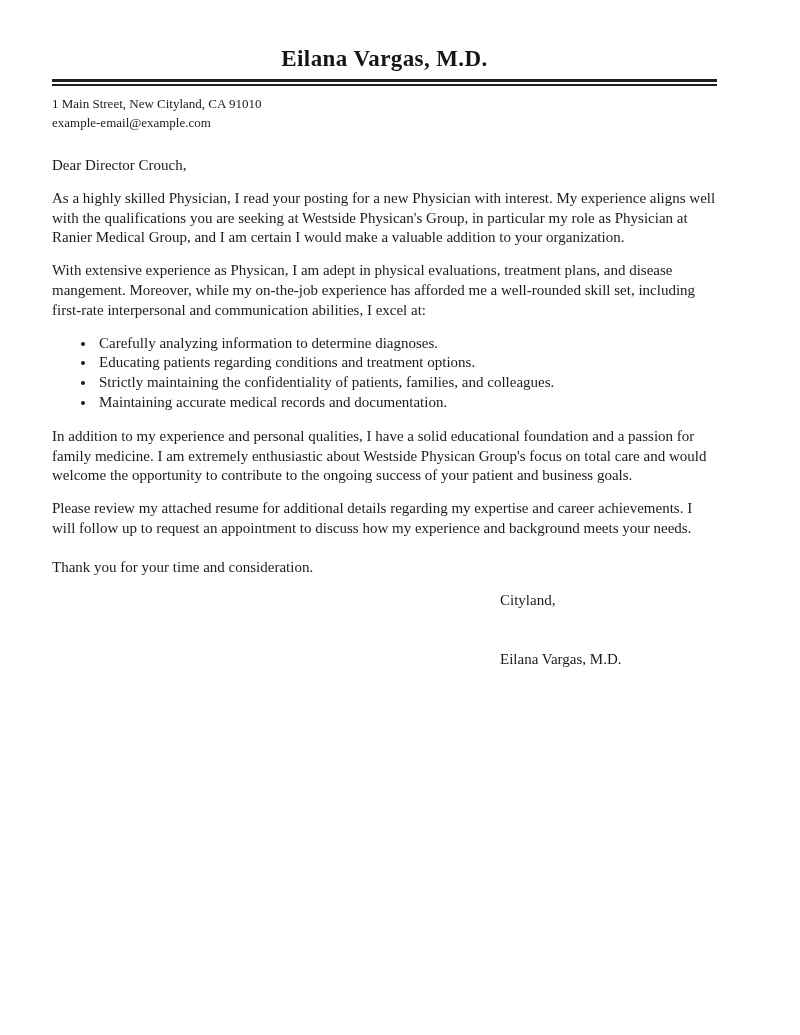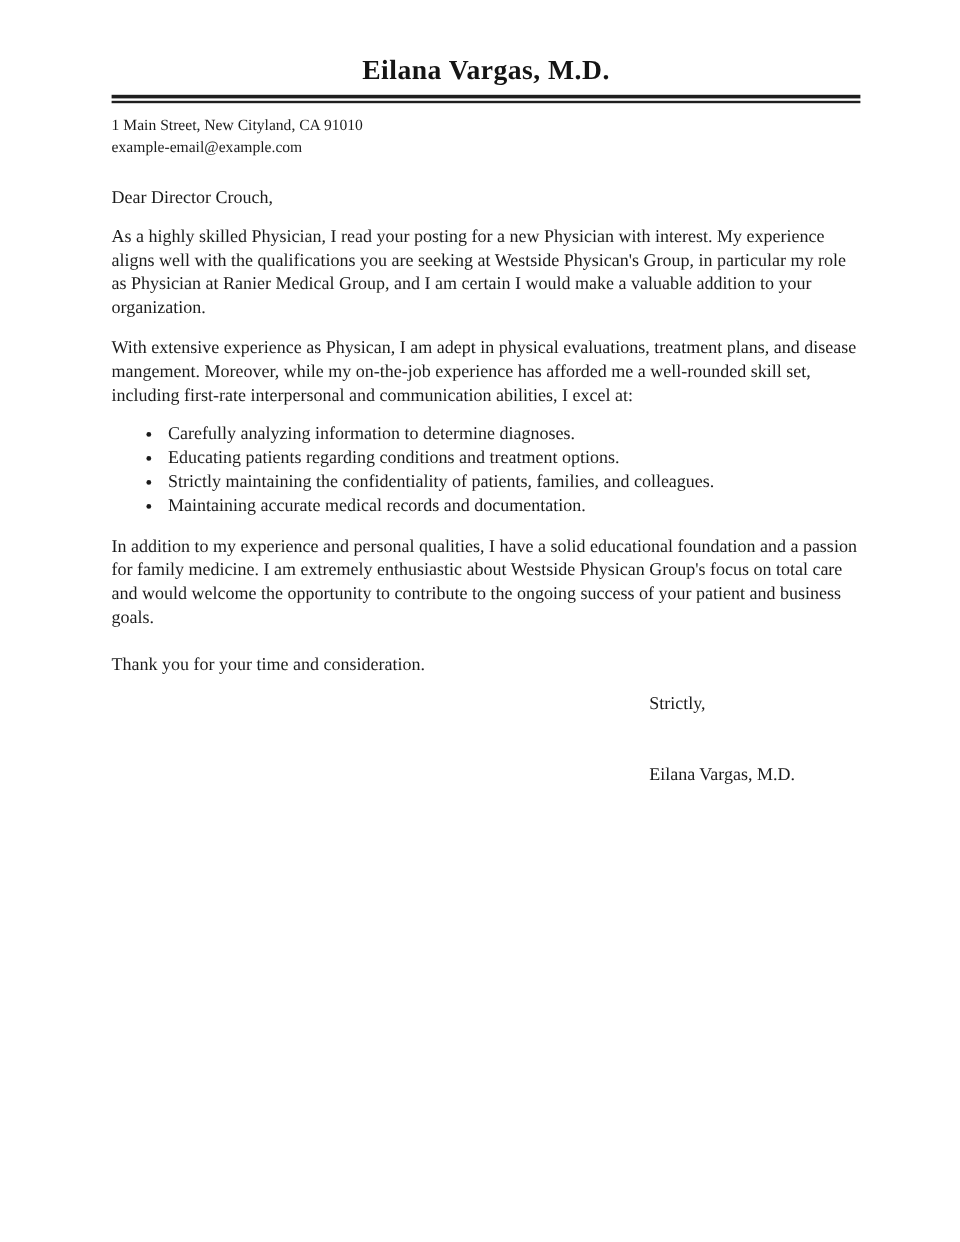--- a/index.html
+++ b/index.html
@@ -5,21 +5,21 @@
   html, body {
     margin: 0;
     padding: 0;
     background: #ffffff;
   }
   .page {
     width: 792px;
     min-height: 1035px;
     box-sizing: border-box;
     background: #ffffff;
-    padding: 46px 75px 40px 93px;
+    padding: 46px 75px 40px 52px;
     font-family: "Liberation Serif", "DejaVu Serif", serif;
     color: #1b1b1b;
   }
   .letterhead-name {
     font-size: 23px;
     font-weight: bold;
     text-align: center;
     margin: 0;
     letter-spacing: 0.4px;
     color: #151515;
@@ -90,23 +90,24 @@
 
     <ul class="bullet-list">
       <li>Carefully analyzing information to determine diagnoses.</li>
       <li>Educating patients regarding conditions and treatment options.</li>
       <li>Strictly maintaining the confidentiality of patients, families, and colleagues.</li>
       <li>Maintaining accurate medical records and documentation.</li>
     </ul>
 
     <p>In addition to my experience and personal qualities, I have a solid educational foundation and a passion for family medicine. I am extremely enthusiastic about Westside Physican Group's focus on total care and would welcome the opportunity to contribute to the ongoing success of your patient and business goals.</p>
 
+    <p>Please review my attached resume for additional details regarding my expertise and career achievements. I will follow up to request an appointment to discuss how my experience and background meets your needs.</p>
 
     <p class="thanks-paragraph">Thank you for your time and consideration.</p>
 
     <div class="signature-block">
-      <p class="valediction">Strictly,</p>
+      <p class="valediction">Cityland,</p>
       <p class="signature-name">Eilana Vargas, M.D.</p>
     </div>
 
   </main>
 
 </div>
 
 </body></html>

